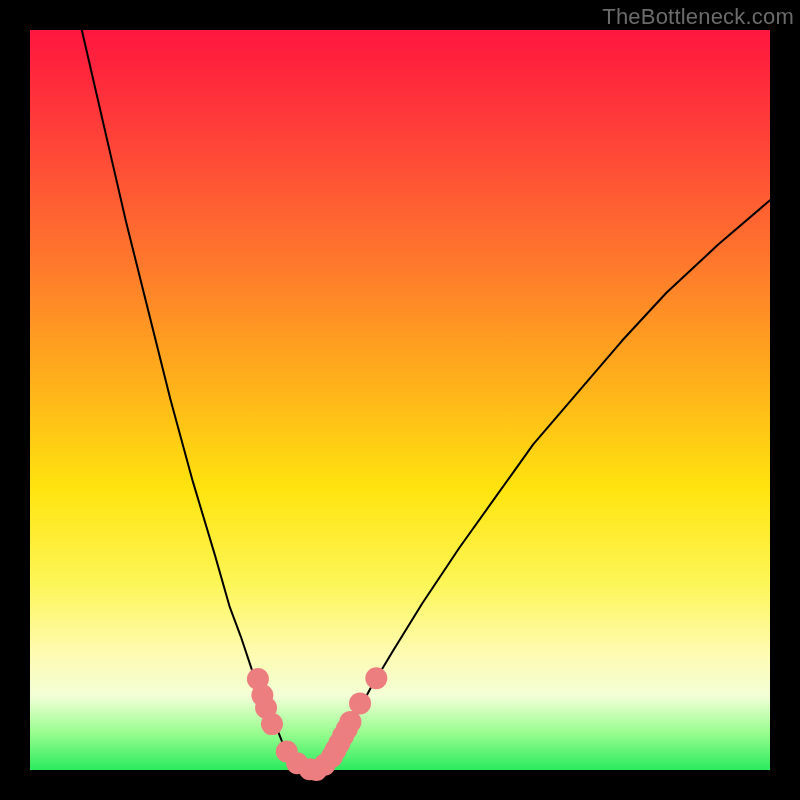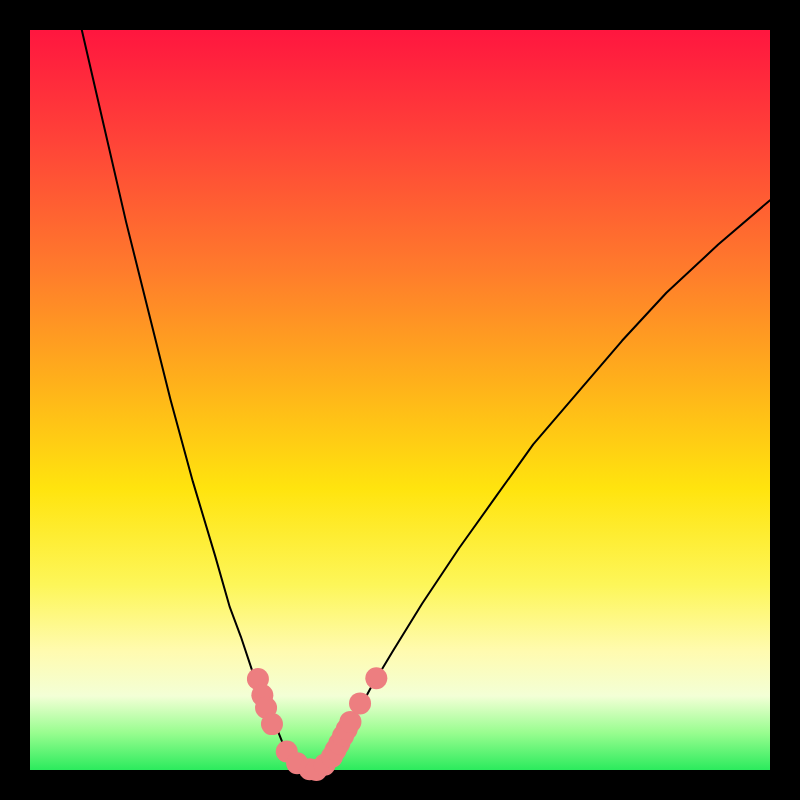--- a/index.html
+++ b/index.html
@@ -82,13 +82,14 @@
         <circle cx="305.62" cy="720.02" r="11" fill="#ed7e80"></circle>
         <circle cx="309.32" cy="713.36" r="11" fill="#ed7e80"></circle>
         <circle cx="313.02" cy="705.96" r="11" fill="#ed7e80"></circle>
         <circle cx="316.72" cy="699.30" r="11" fill="#ed7e80"></circle>
         <circle cx="320.42" cy="691.90" r="11" fill="#ed7e80"></circle>
         <circle cx="330.04" cy="673.40" r="11" fill="#ed7e80"></circle>
         <circle cx="346.32" cy="648.24" r="11" fill="#ed7e80"></circle>
       </g>
   </svg>
 
+  <div class="watermark">TheBottleneck.com</div>
 </div>
 
 </body></html>

